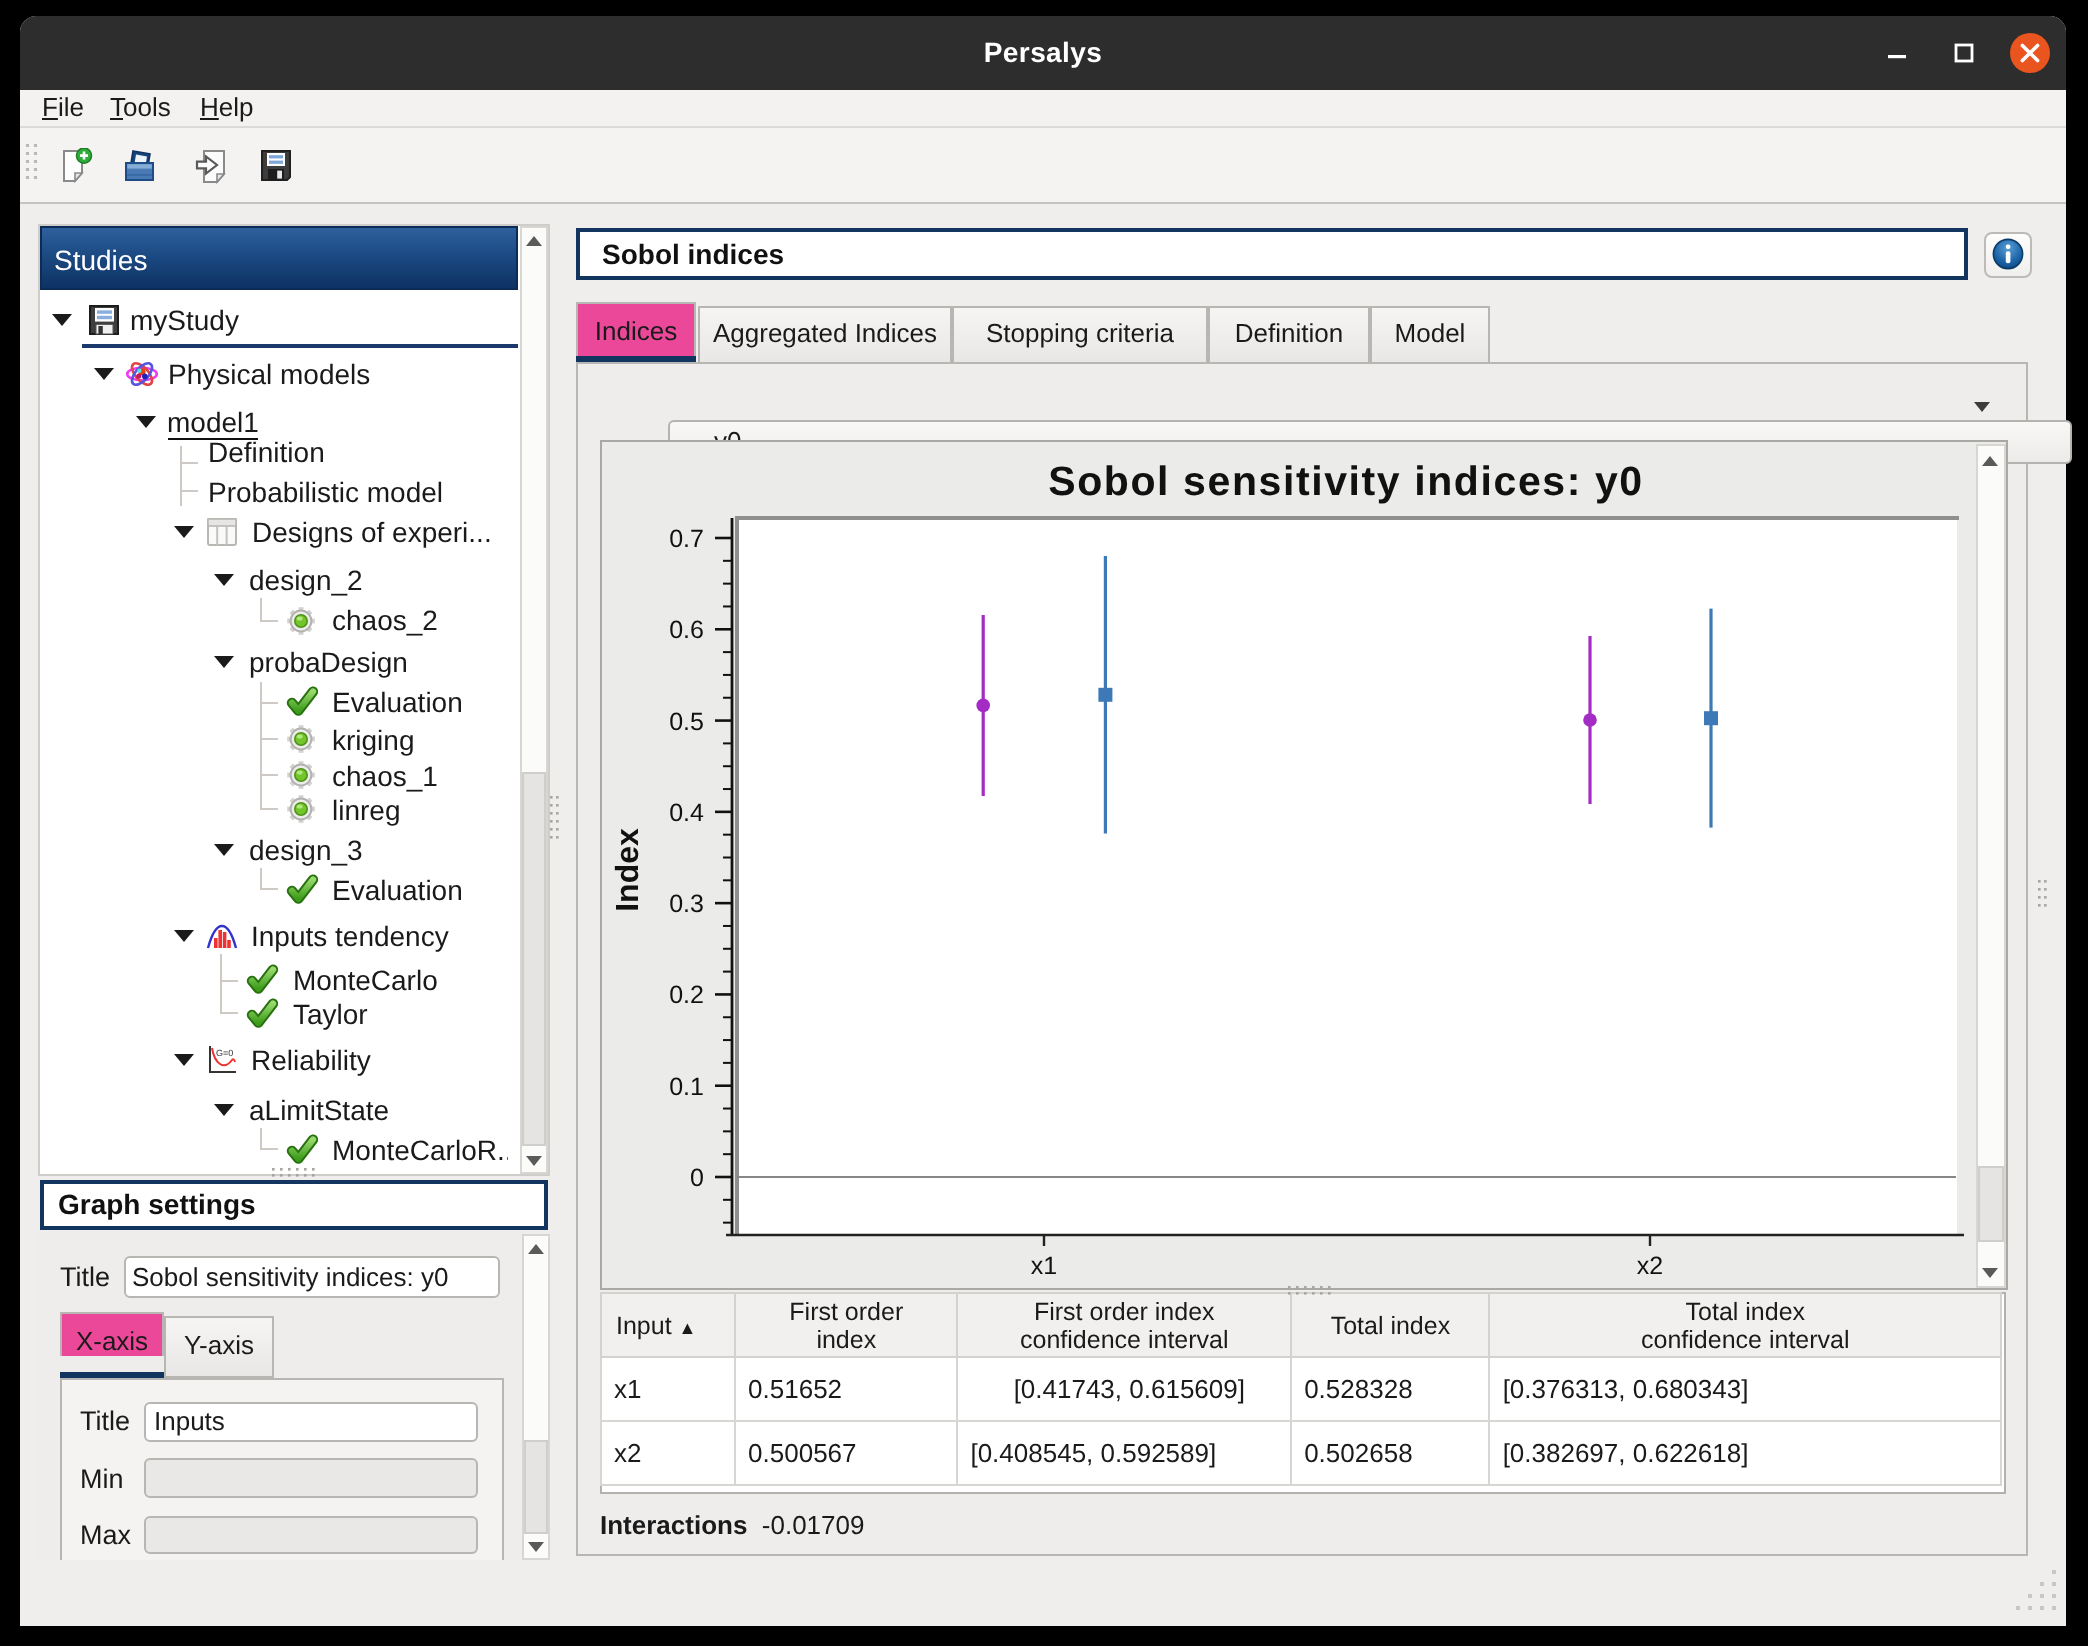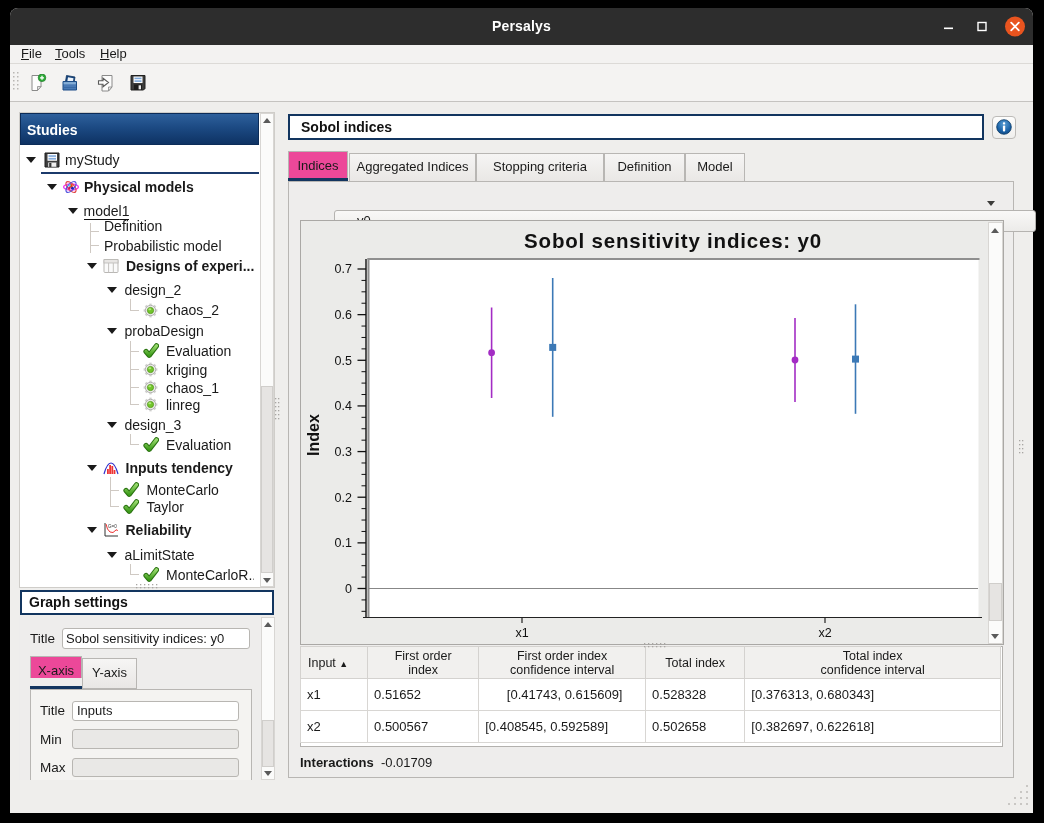--- a/index.html
+++ b/index.html
@@ -9,23 +9,23 @@
   
   #winbg{left:10px;top:8px;width:1023px;height:805px;background:#efeeec;border-radius:8px 8px 0 0;}
   #titlebar{left:10px;top:8px;width:1023px;height:37px;background:#2d2d2d;border-radius:8px 8px 0 0;}
   #title{left:10px;top:18px;width:1023px;text-align:center;color:#fff;font-weight:bold;font-size:14px;letter-spacing:0.2px;}
   #menubar{left:10px;top:45px;width:1023px;height:18px;background:#f3f2f1;border-bottom:1px solid #dcdad7;font-size:13px;color:#1a1a1a;}
   .menuitem{position:absolute;top:1px;}
   #toolbar{left:10px;top:64px;width:1023px;height:38px;background:#f4f3f2;border-bottom:1px solid #c5c3c0;box-sizing:border-box;}
   
   #treepanel{left:19px;top:112px;width:256px;height:476px;background:#fff;border:1px solid #cfcdc9;box-sizing:border-box;}
   #studieshdr{left:20px;top:113px;width:239px;height:32px;background:linear-gradient(180deg,#2e609c 0%,#1c4a83 45%,#0e3263 100%);
-      color:#fff;font-weight:bold;font-size:14px;line-height:32px;padding-left:6px;box-sizing:border-box;border:1px solid #0c2c58;}
+      color:#fff;font-weight:normal;font-size:14px;line-height:32px;padding-left:6px;box-sizing:border-box;border:1px solid #0c2c58;}
   .trow{position:absolute;height:18px;line-height:18px;font-size:14px;color:#1a1a1a;white-space:nowrap;}
-  .tbold{font-weight:bold;}
+  .tbold{font-weight:normal;}
   .arrow{position:absolute;width:0;height:0;border-left:5px solid transparent;border-right:5px solid transparent;border-top:6px solid #1a1a1a;}
   .bline{position:absolute;background:#cfc9c3;}
   
   .sbar{position:absolute;background:#fbfbfa;border:1px solid #d8d6d3;box-sizing:border-box;}
   .sthumb{position:absolute;background:#e6e4e2;border:1px solid #d0cecb;box-sizing:border-box;}
   .sarrow-up{position:absolute;width:0;height:0;border-left:4px solid transparent;border-right:4px solid transparent;border-bottom:5px solid #5a5a5a;}
   .sarrow-dn{position:absolute;width:0;height:0;border-left:4px solid transparent;border-right:4px solid transparent;border-top:5px solid #5a5a5a;}
   
   #gshdr{left:20px;top:590px;width:254px;height:25px;background:#fff;border:2px solid #12355f;box-sizing:border-box;
      font-weight:bold;font-size:14px;color:#111;line-height:21px;padding-left:7px;}

